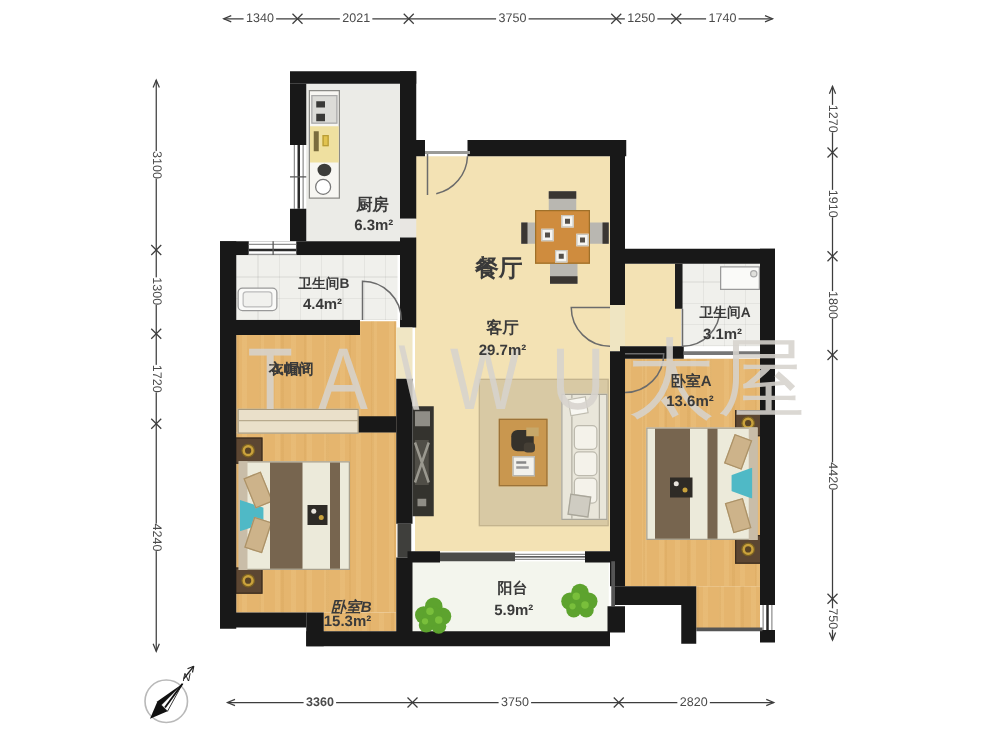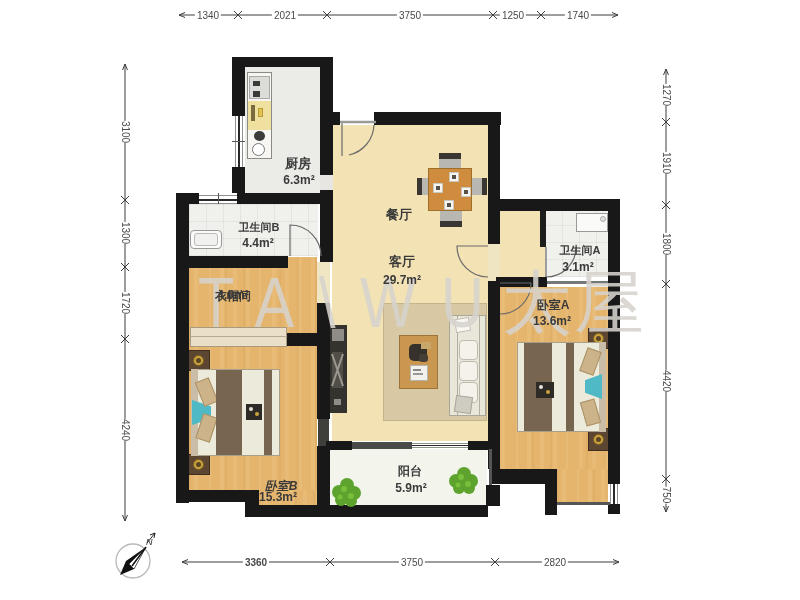--- a/index.html
+++ b/index.html
@@ -304,21 +304,21 @@
     </g>
   </svg>
 
   <div class="abs wmk" style="left:198px;top:268px;z-index:40;font-size:70px;line-height:1;letter-spacing:29px;transform:scaleX(0.85);transform-origin:left top;">TA\WU</div>
   <div class="abs wmk" style="left:502px;top:268px;z-index:40;font-size:70px;line-height:1;letter-spacing:2px;">太屋</div>
 
   <div class="lbl" style="left:298px;top:164px;font-size:13px;">厨房</div>
   <div class="lbl" style="left:299px;top:180px;">6.3m²</div>
   <div class="lbl" style="left:259px;top:227px;font-size:11px;">卫生间B</div>
   <div class="lbl" style="left:258px;top:243px;">4.4m²</div>
-  <div class="lbl" style="left:399px;top:215px;font-size:13px;">餐厅</div>
+  <div class="lbl" style="left:399px;top:215px;font-size:19px;">餐厅</div>
   <div class="lbl" style="left:402px;top:262px;font-size:13px;">客厅</div>
   <div class="lbl" style="left:402px;top:280px;">29.7m²</div>
   <div class="lbl" style="left:580px;top:250px;font-size:11px;">卫生间A</div>
   <div class="lbl" style="left:578px;top:267px;">3.1m²</div>
   <div class="lbl" style="left:233px;top:296px;">衣帽间</div>
   <div class="lbl" style="left:233px;top:295px;">4.0m²</div>
   <div class="lbl" style="left:553px;top:305px;">卧室A</div>
   <div class="lbl" style="left:552px;top:321px;">13.6m²</div>
   <div class="lbl" style="left:281px;top:486px;font-style:italic;">卧室B</div>
   <div class="lbl" style="left:278px;top:497px;">15.3m²</div>

